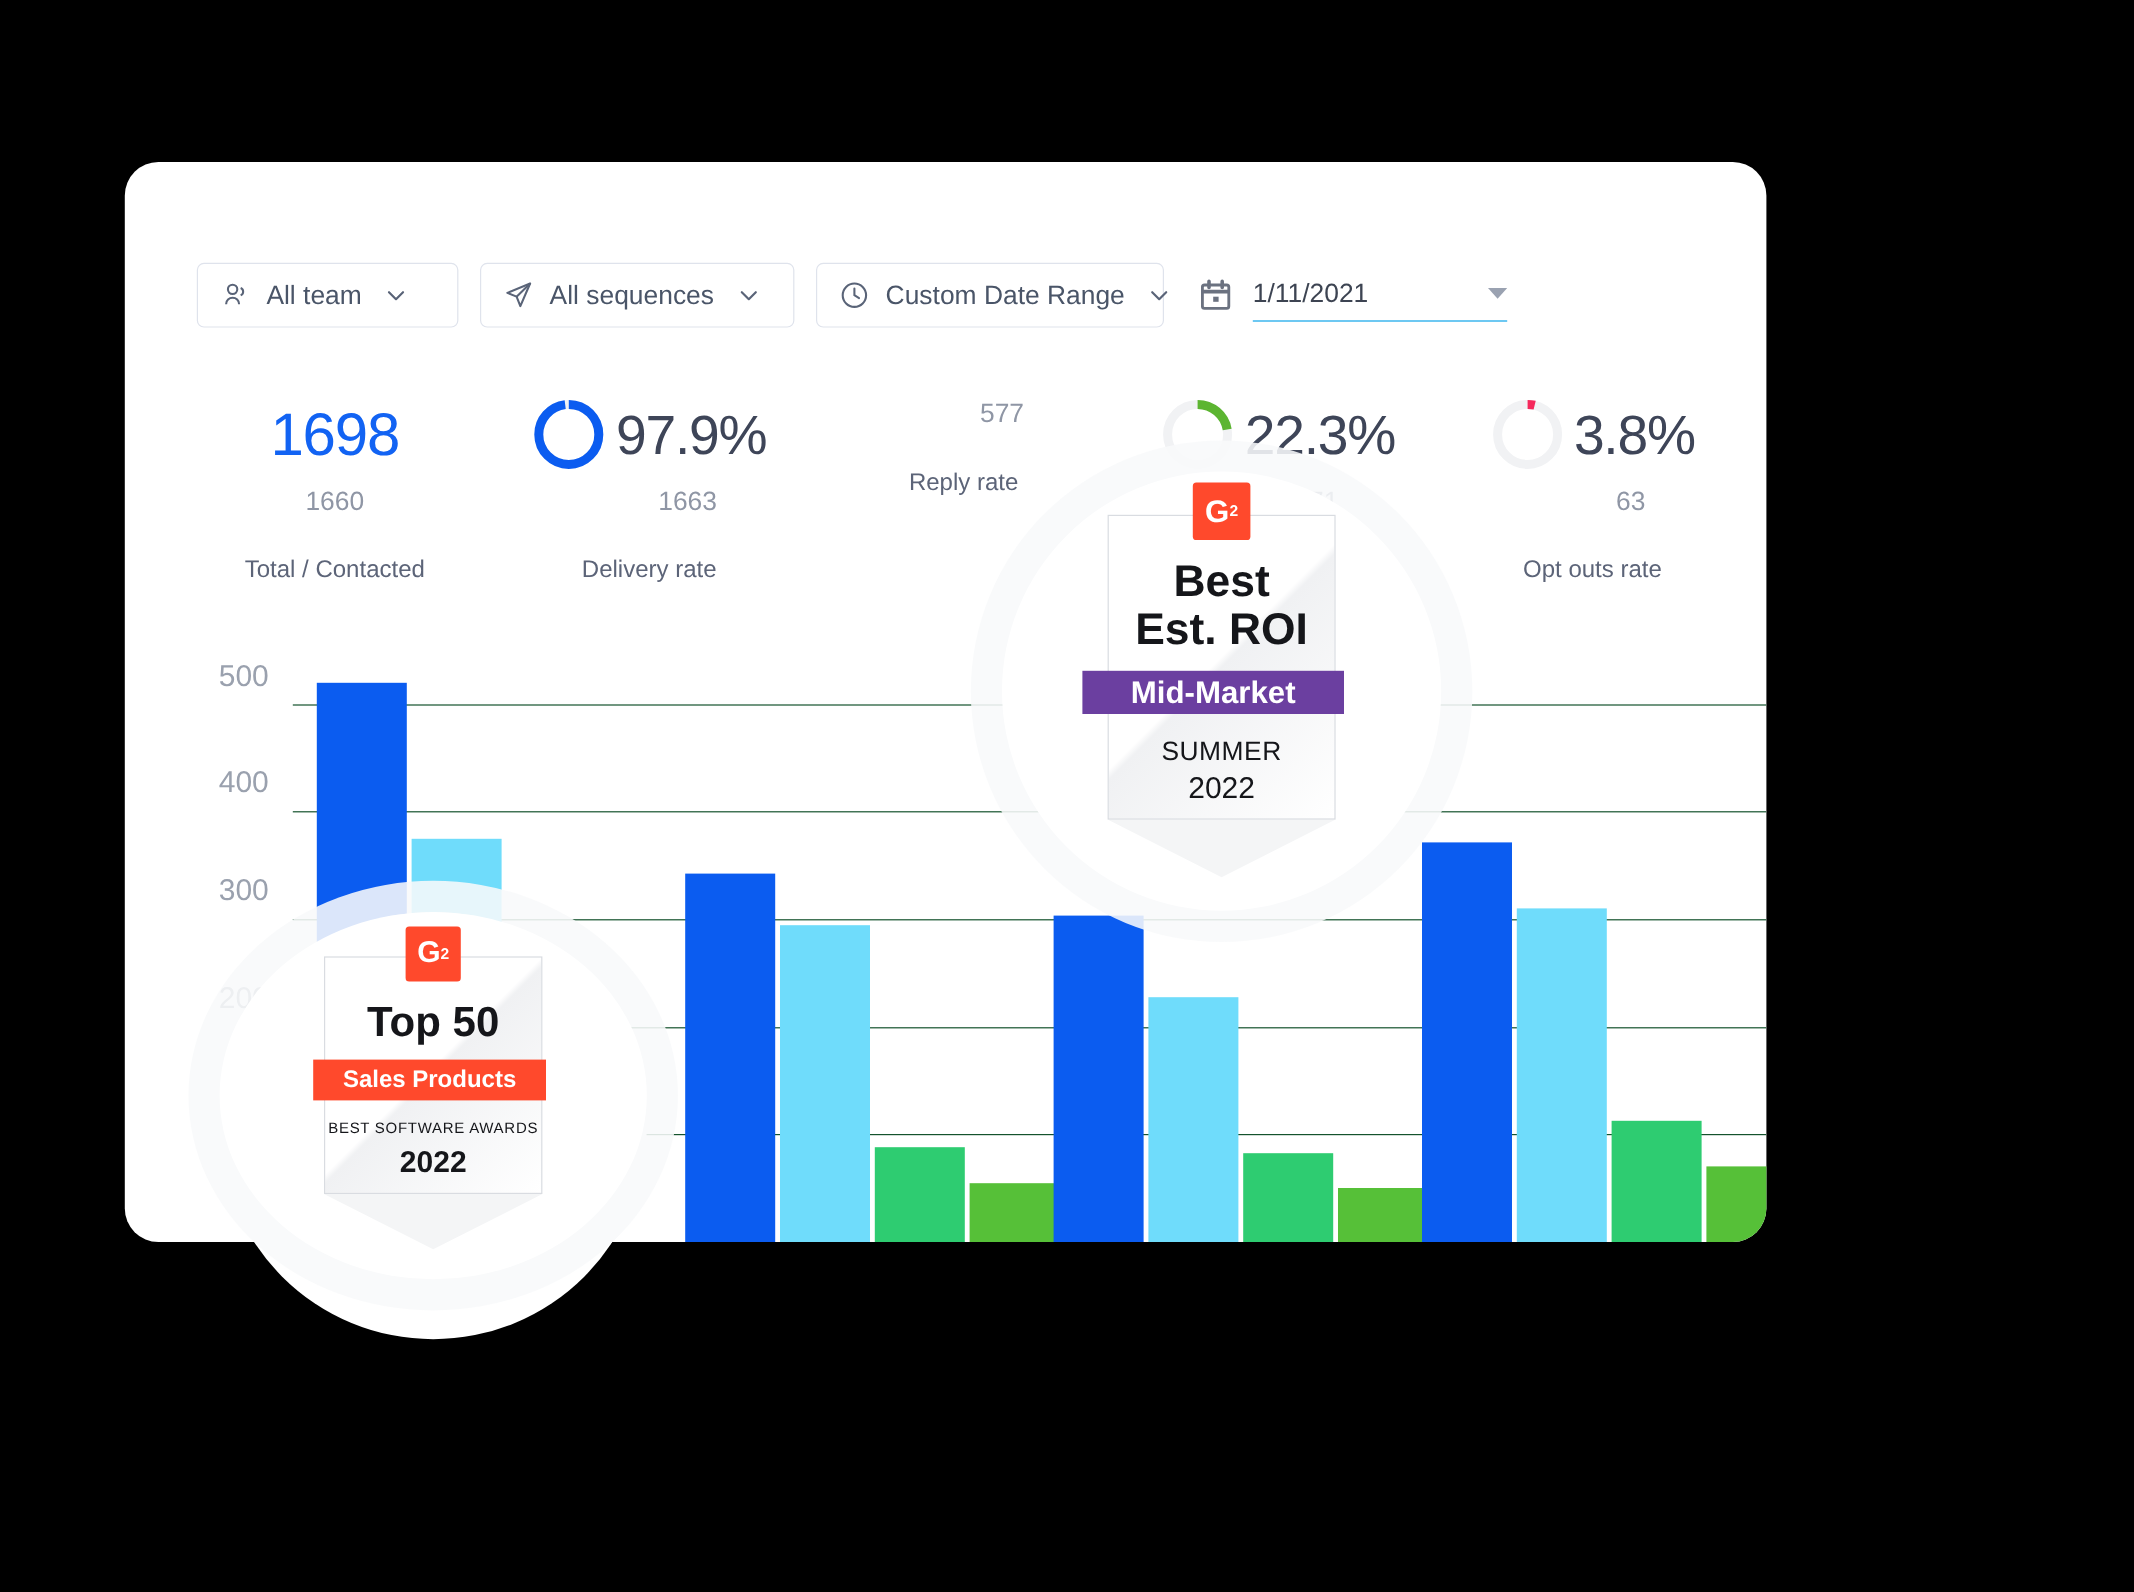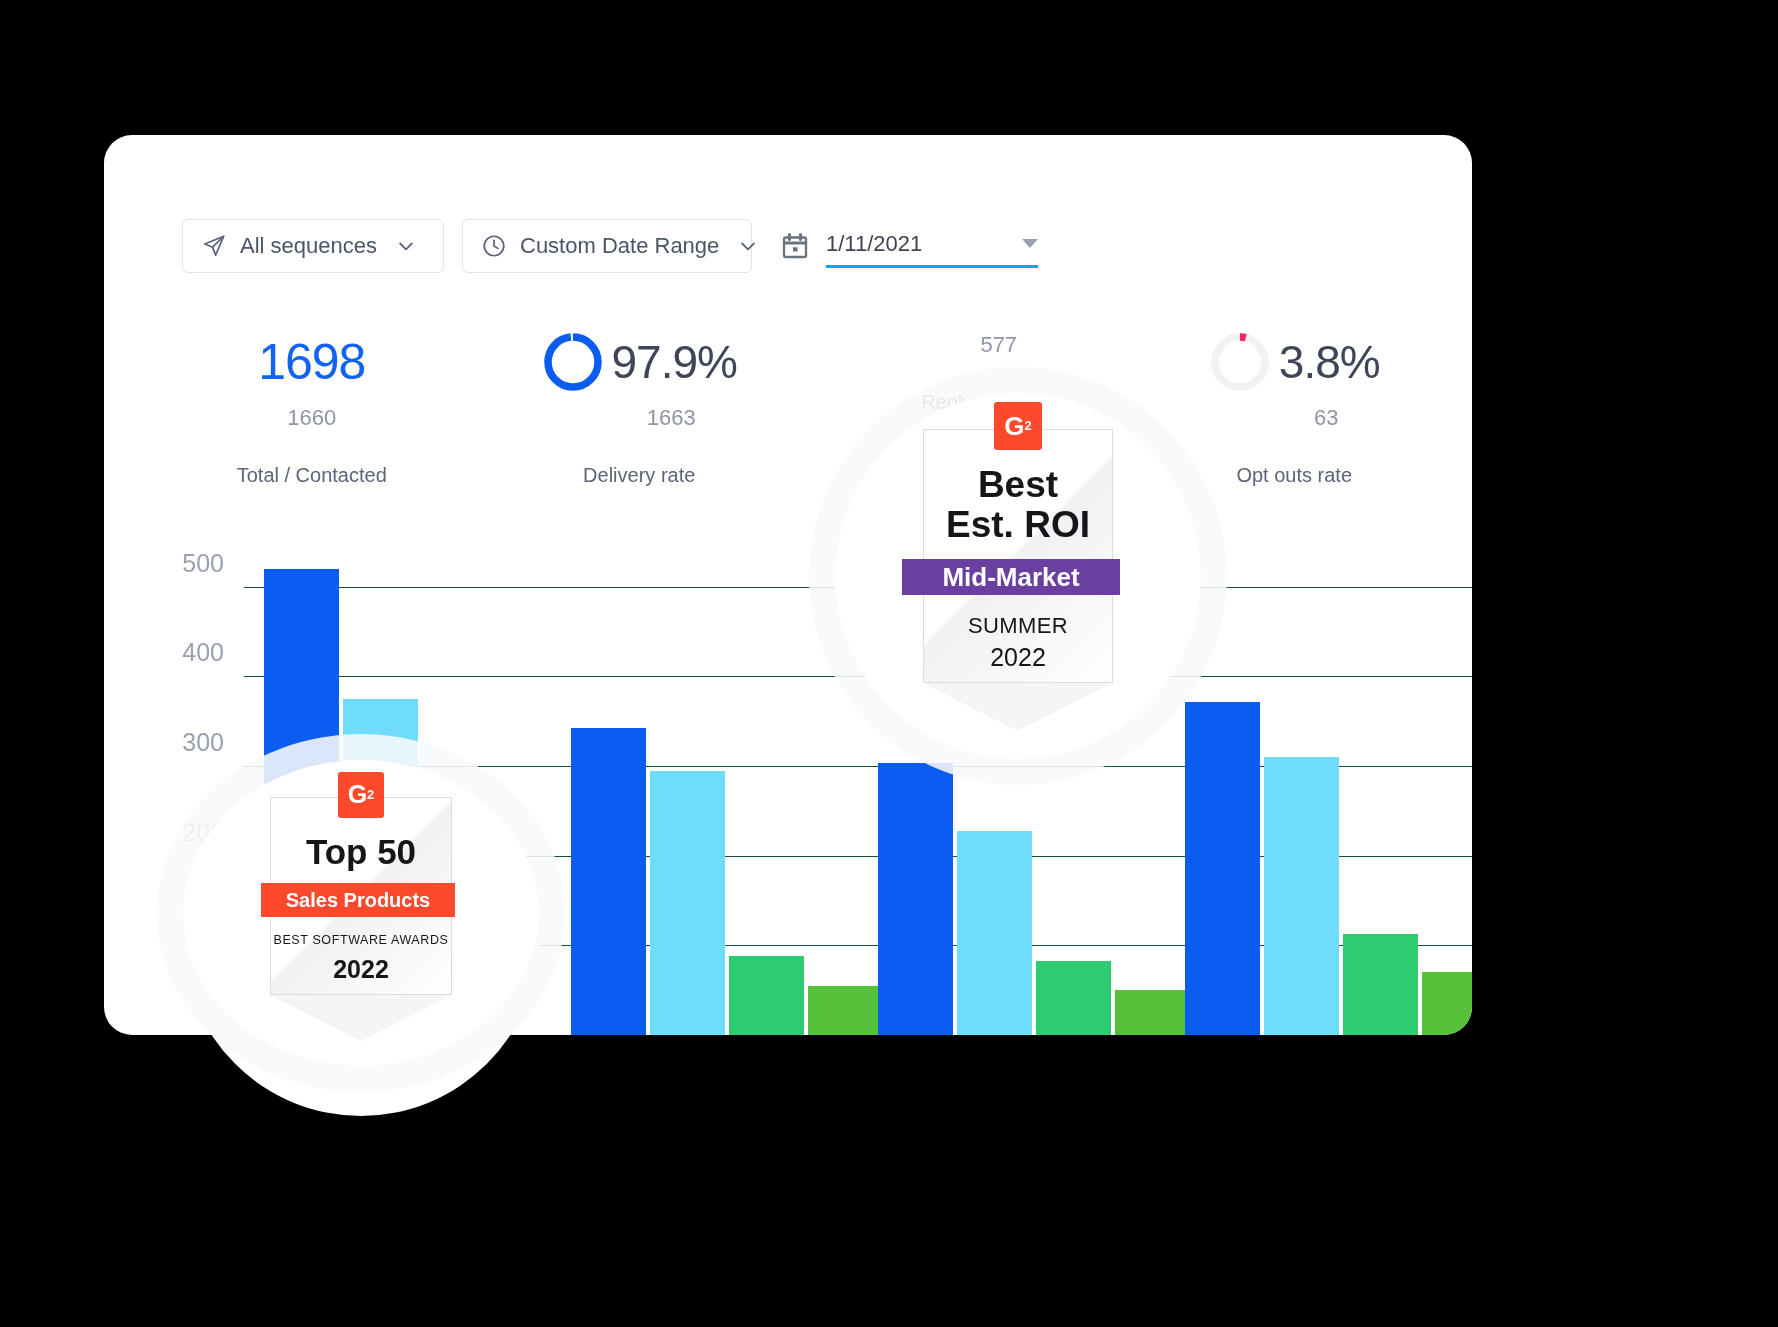--- a/index.html
+++ b/index.html
@@ -60,21 +60,21 @@
   }
   .date-cal { width: 30px; height: 30px; flex: 0 0 30px; color: #6b7280; }
   .date-cal svg { display:block; width:30px; height:30px; }
   .date-box {
     position: relative;
     display: flex;
     align-items: center;
     justify-content: space-between;
     width: 212px;
     height: 44px;
-    border-bottom: 3px solid #0ea5e9;
+    border-bottom: 1px solid #0ea5e9;
     padding-bottom: 2px;
   }
   .date-val { font-size: 22px; color: #3d4452; }
   .tri-down {
     width: 0; height: 0;
     border-left: 8px solid transparent;
     border-right: 8px solid transparent;
     border-top: 9px solid #9aa2b1;
   }
 
@@ -198,20 +198,35 @@
   .badge-sub { color: #15161a; text-align: center; }
   .badge-year { font-weight: bold; color: #15161a; text-align: center; }
 </style>
 </head>
 <body>
 
 <div id="dashboard-card">
 
   <div id="toolbar">
 
+    <div class="select-pill" style="width:218px;">
+      <span class="pill-icon">
+        <svg viewBox="0 0 24 24" fill="none" stroke="currentColor" stroke-width="1.6">
+          <circle cx="10" cy="7.5" r="3.6"></circle>
+          <path d="M5 19c0-3 2.3-5 5-5s5 2 5 5"></path>
+          <path d="M16.2 6.5a3 3 0 0 1 0 5.6"></path>
+        </svg>
+      </span>
+      <span class="pill-label">All team</span>
+      <span class="chev">
+        <svg viewBox="0 0 24 24" fill="none" stroke="currentColor" stroke-width="2.2" stroke-linecap="round" stroke-linejoin="round">
+            <polyline points="5,9 12,16 19,9"></polyline>
+          </svg>
+      </span>
+    </div>
 
     <div class="select-pill" style="width:262px; margin-left:18px;">
       <span class="pill-icon">
         <svg viewBox="0 0 24 24" fill="none" stroke="currentColor" stroke-width="1.6" stroke-linejoin="round">
           <path d="M21 3 3.5 10.2l7.1 2.9 2.9 7.3L21 3z"></path>
           <path d="M10.6 13.1 21 3"></path>
         </svg>
       </span>
       <span class="pill-label">All sequences</span>
       <span class="chev">
@@ -273,20 +288,31 @@
         <div class="kpi-label">Delivery rate</div>
       </div>
       <div class="kpi">
         <div class="kpi-sub" style="margin-left: 64px;">577</div>
         <div class="kpi-label">Reply rate</div>
       </div>
       <div class="kpi">
         <div class="kpi-top">
           <svg class="donut" viewBox="0 0 62 62">
             <circle cx="31" cy="31" r="25" fill="none" stroke="#f1f2f4" stroke-width="7.5"></circle>
+            <circle cx="31" cy="31" r="25" fill="none" stroke="#5cb531" stroke-width="7.5" stroke-linecap="butt" stroke-dasharray="35.02875808752619 122.05087459196348" transform="rotate(-90 31 31)"></circle>
+          </svg>
+          <div class="kpi-value">22.3%</div>
+        </div>
+        <div class="kpi-sub" style="margin-left: 64px;">371</div>
+        <div class="kpi-label">Interested</div>
+      </div>
+      <div class="kpi">
+        <div class="kpi-top">
+          <svg class="donut" viewBox="0 0 62 62">
+            <circle cx="31" cy="31" r="25" fill="none" stroke="#f1f2f4" stroke-width="7.5"></circle>
             <circle cx="31" cy="31" r="25" fill="none" stroke="#f5285c" stroke-width="7.5" stroke-linecap="butt" stroke-dasharray="5.969026041820607 151.11060663766904" transform="rotate(-90 31 31)"></circle>
           </svg>
           <div class="kpi-value">3.8%</div>
         </div>
         <div class="kpi-sub" style="margin-left: 64px;">63</div>
         <div class="kpi-label">Opt outs rate</div>
       </div>
     </div>
 
   <div id="chart-area">

